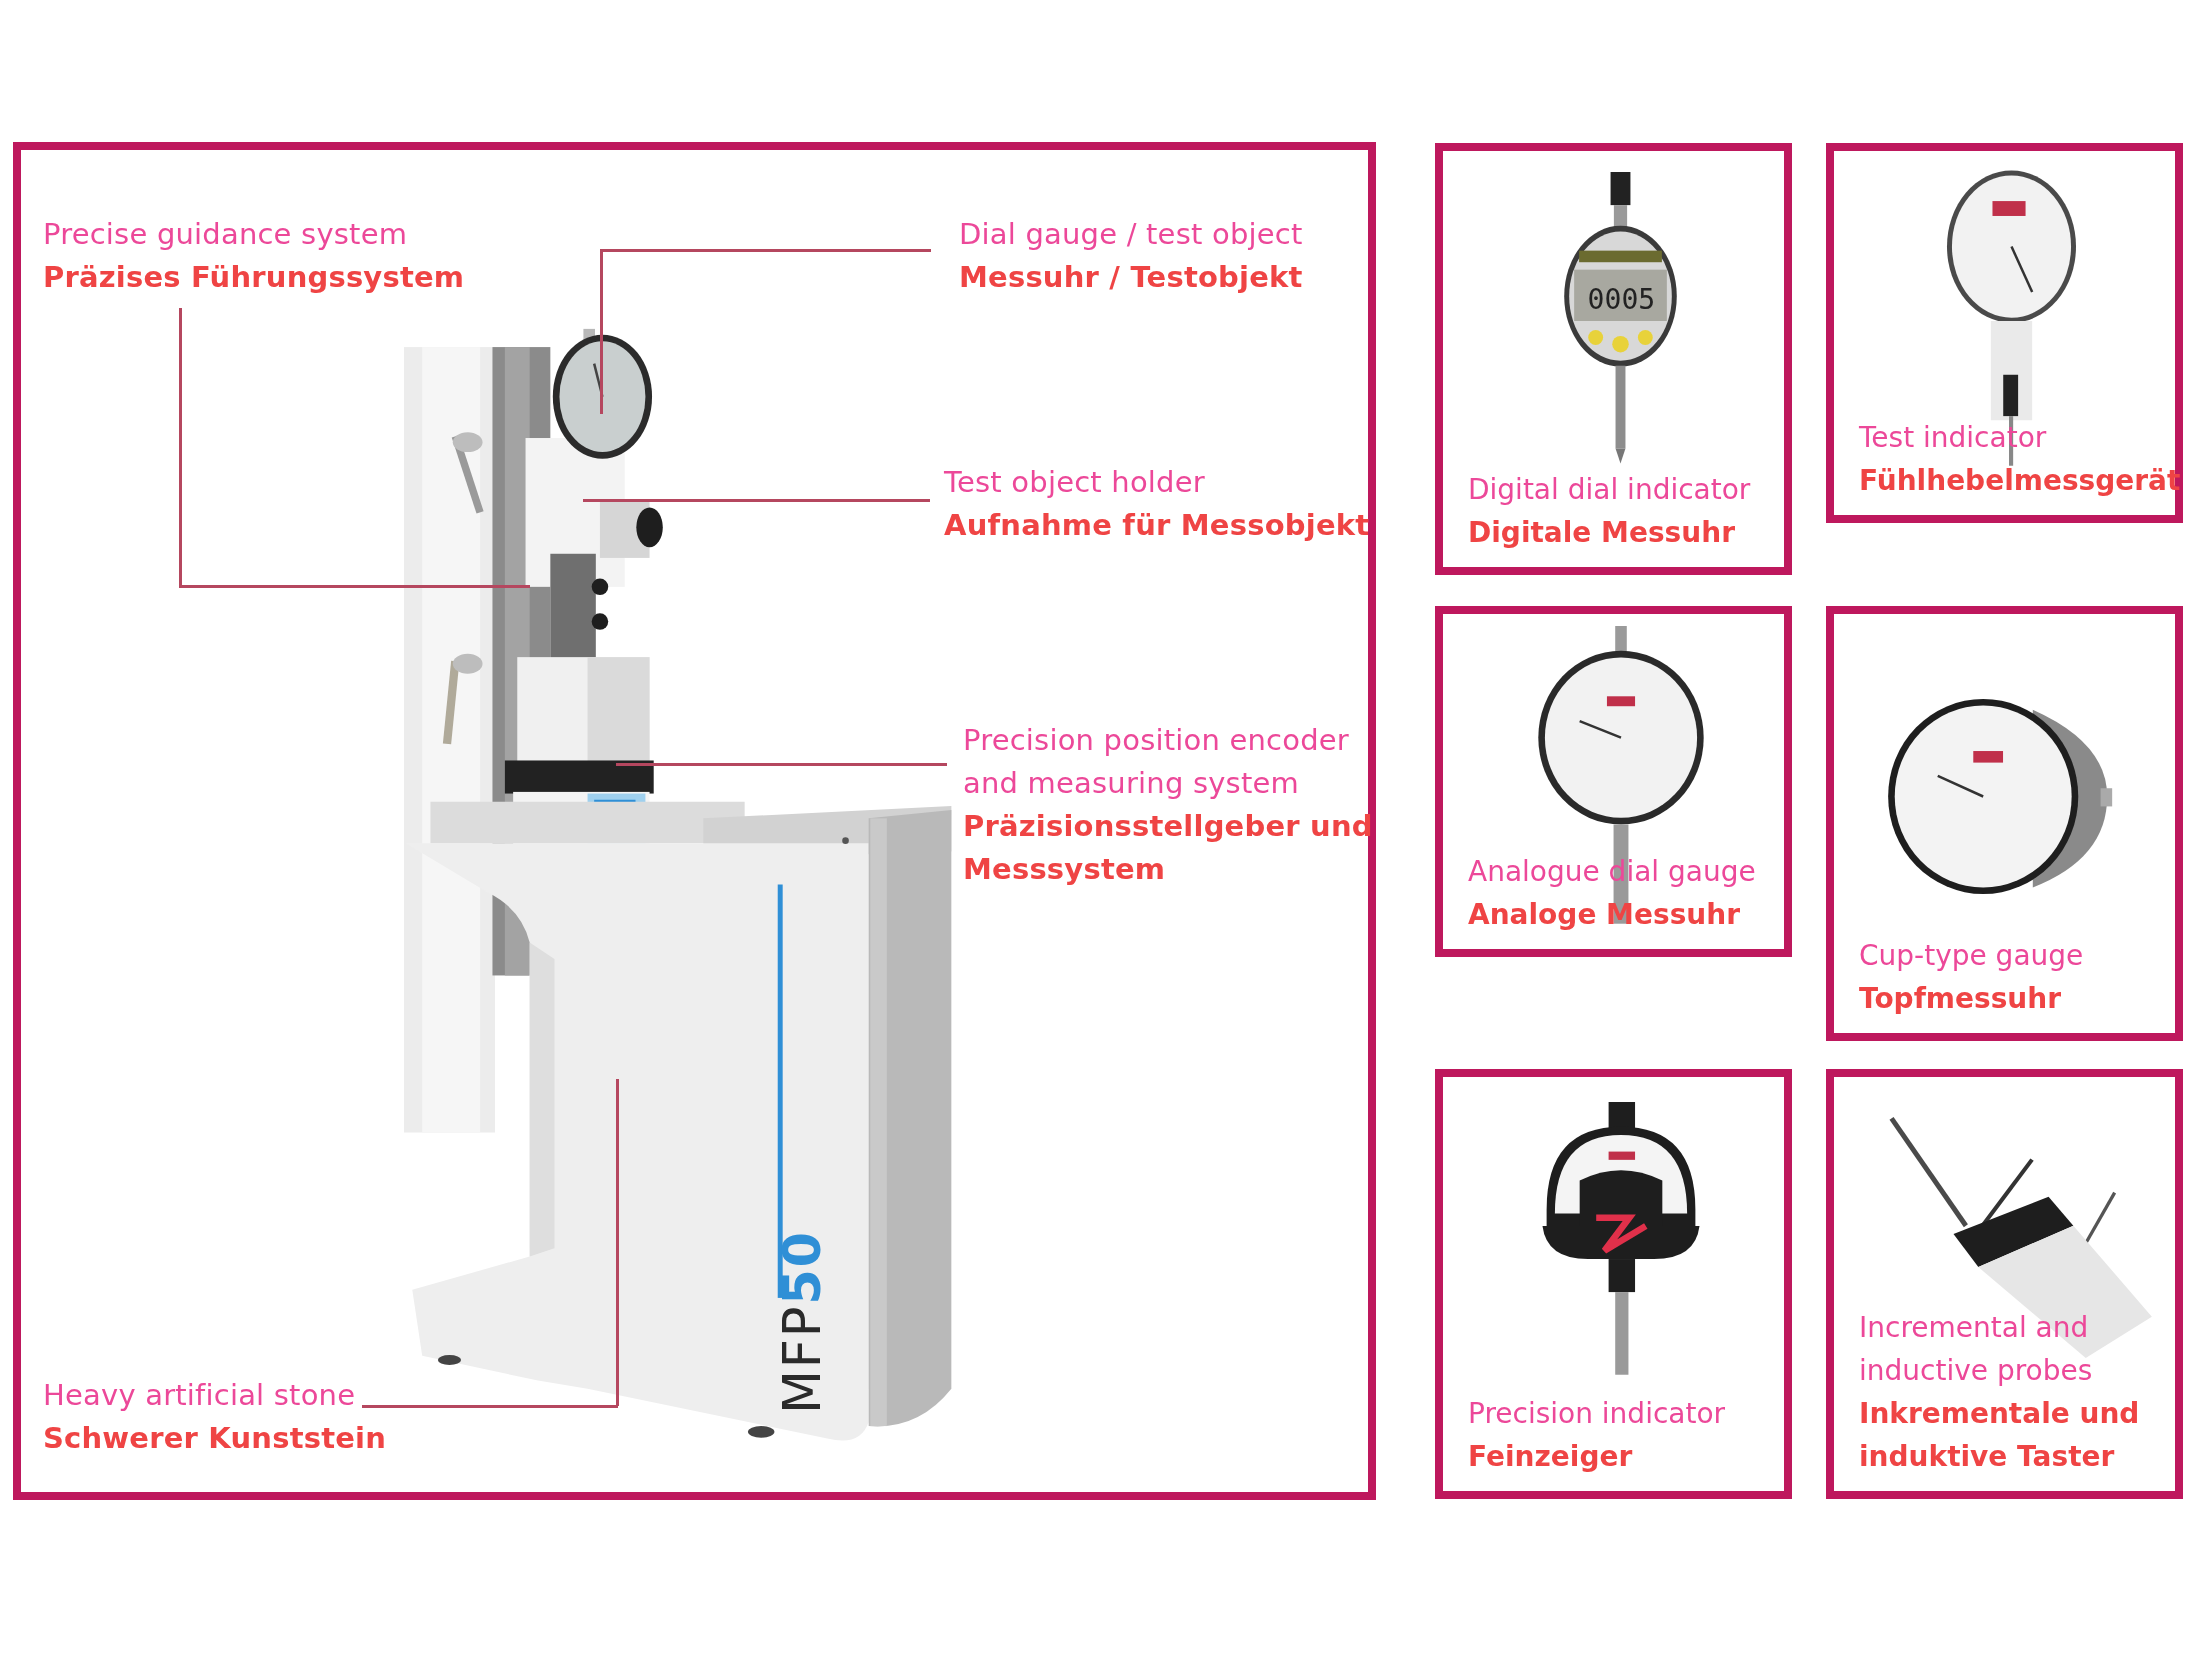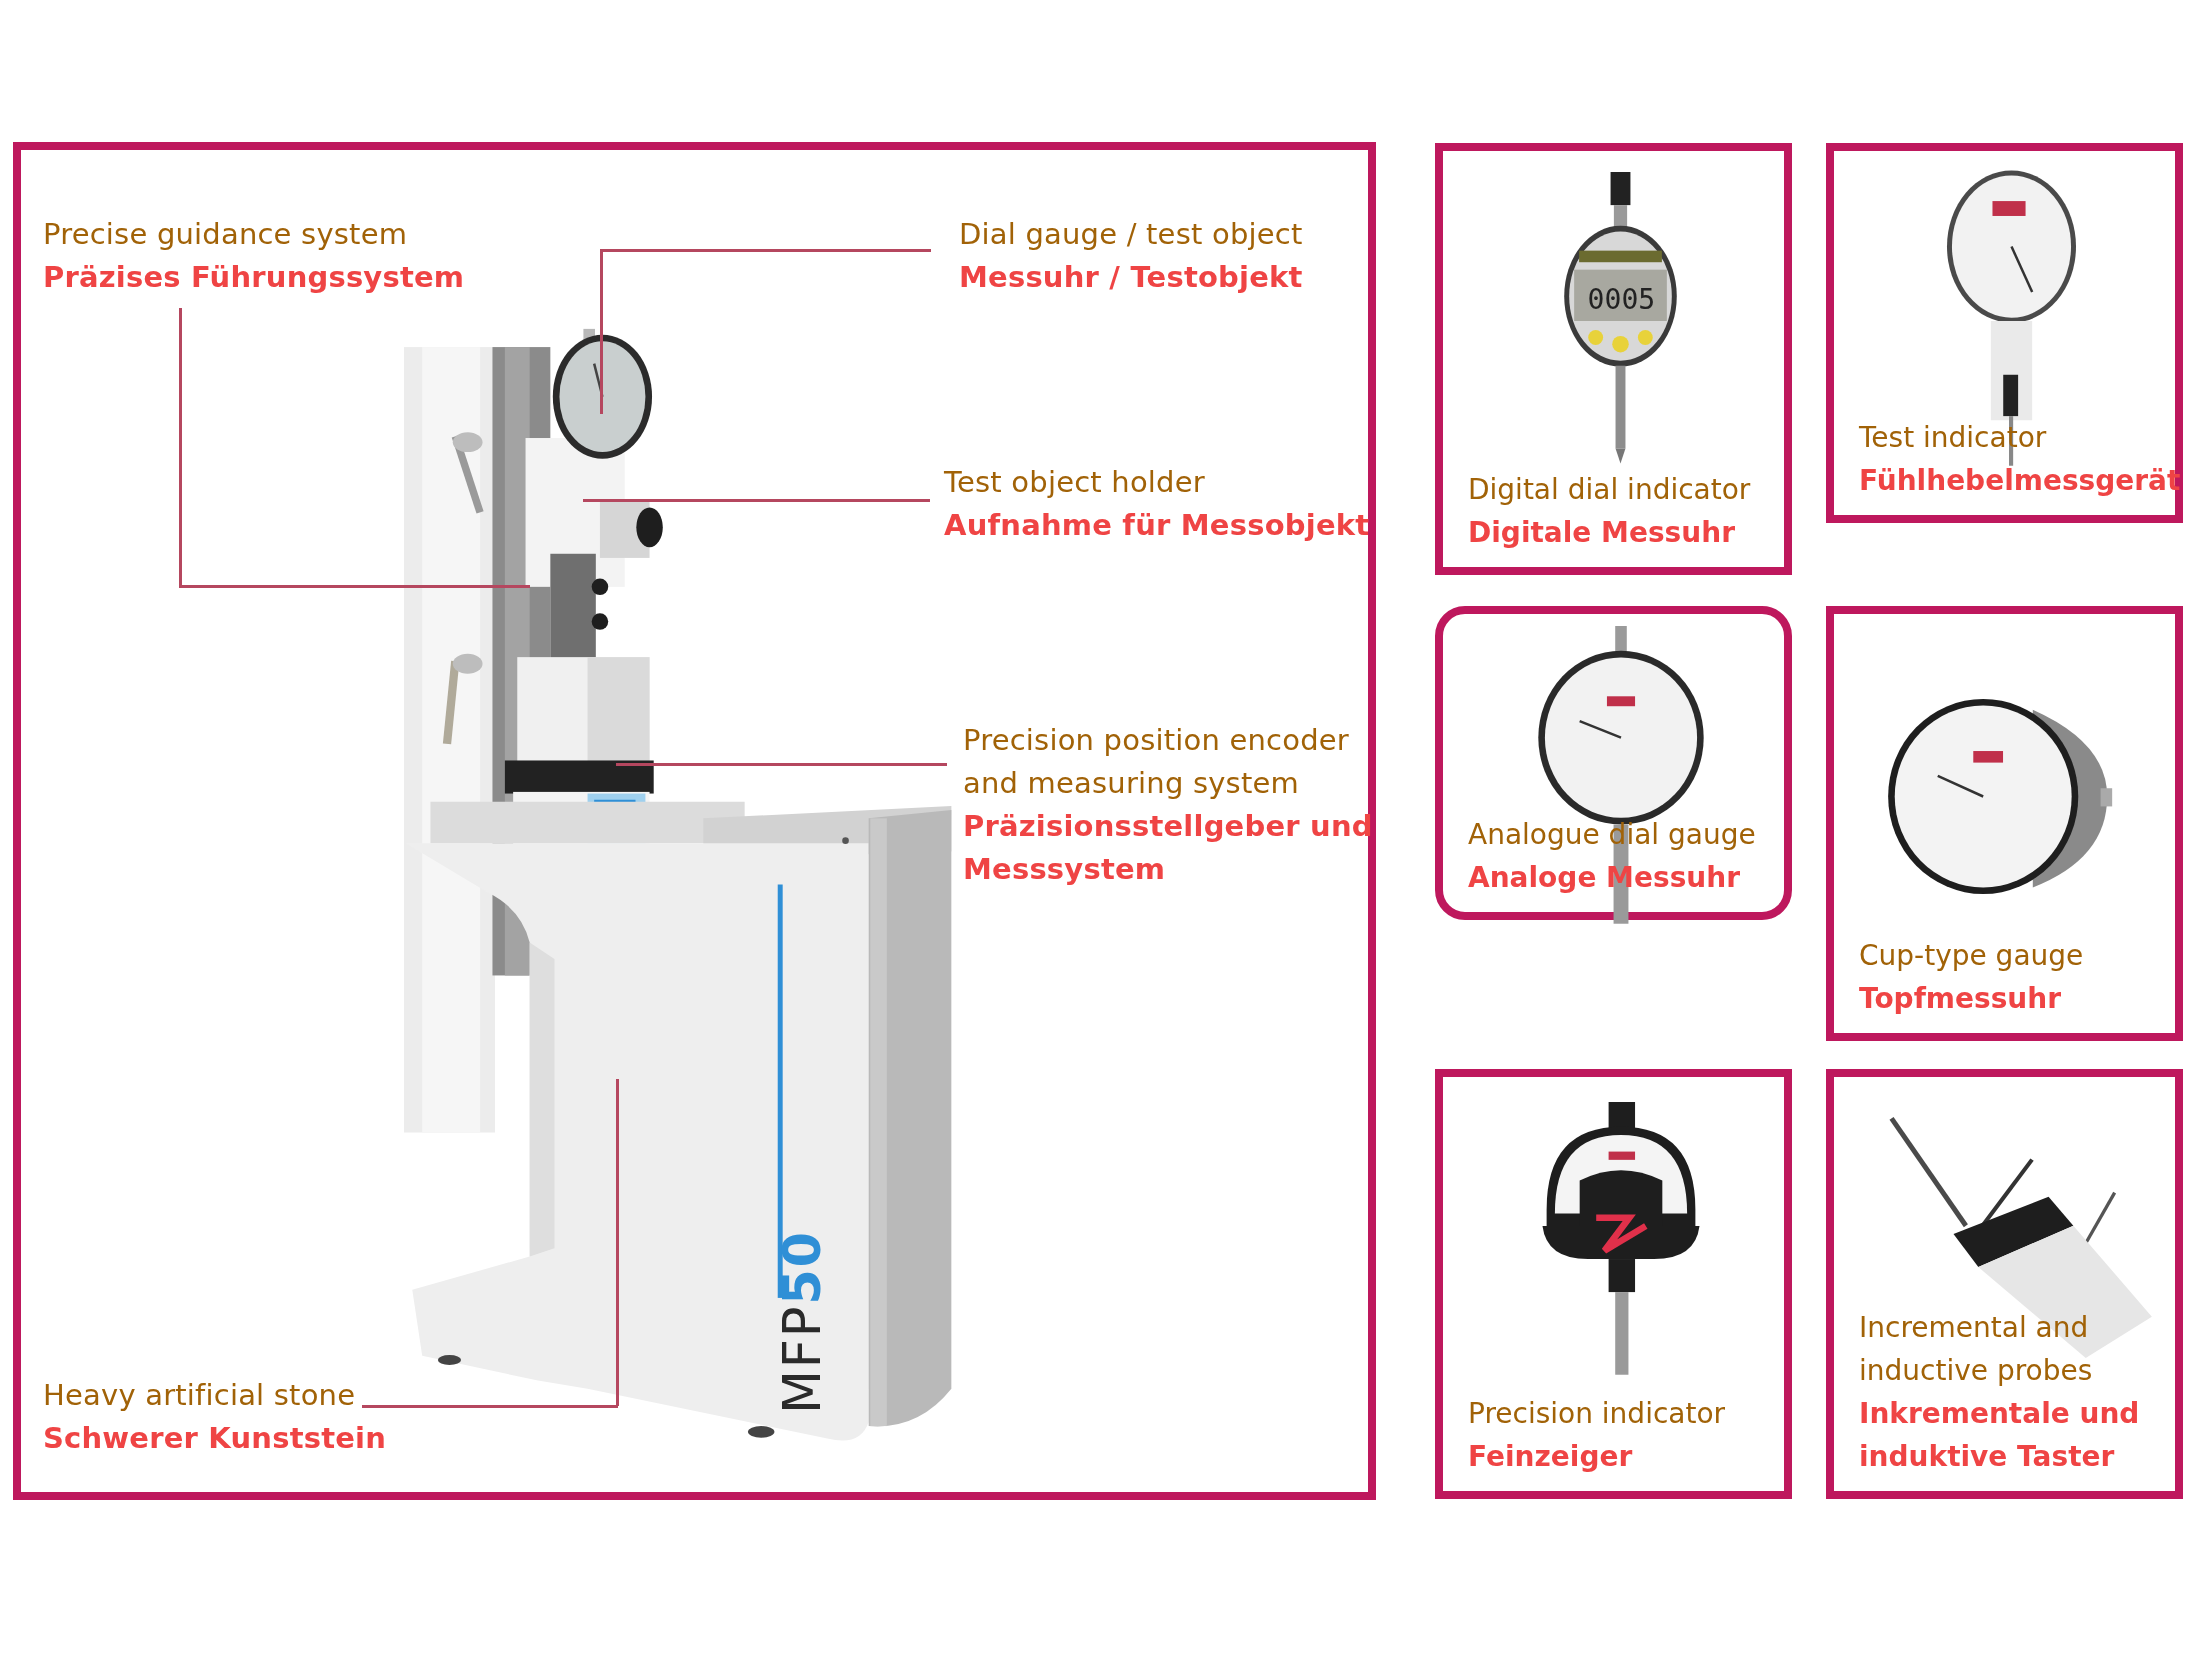--- a/index.html
+++ b/index.html
@@ -1,21 +1,21 @@
 <!DOCTYPE html>
 <html style="font-size:13.2px"><head>
 <meta charset="utf-8">
 <style>
   html, body { margin:0; padding:0; background:#ffffff; }
   body { width:2205px; height:1654px; position:relative; overflow:hidden; font-family:"DejaVu Sans", sans-serif; }
   .panel { position:absolute; box-sizing:border-box; border:8px solid #be185d; background:#ffffff; }
   #main-panel { left:13.2px; top:142px; width:1363px; height:1358px; }
   .card { width:357px; }
   .lbl { position:absolute; font-size:29px; line-height:43px; white-space:nowrap; letter-spacing:0.2px; }
-  .en { color:#a16207; font-weight:normal; }
+  .en { color:#ec4899; font-weight:normal; }
   .de { color:#ef4444; font-weight:bold; }
   .line { position:absolute; background:#b5475f; }
   .ctext { position:absolute; left:25px; bottom:13.2px; }
   .ctext .en, .ctext .de { display:block; font-size:28px; line-height:43px; white-space:nowrap; }
   .art { position:absolute; }
   svg { display:block; }
 </style>
 </head>
 <body>
 
@@ -138,21 +138,21 @@
     <rect x="60" y="185" width="50" height="120" fill="#eaeaea"></rect>
     <rect x="75" y="250" width="18" height="50" fill="#222"></rect>
     <rect x="82" y="300" width="5" height="60" fill="#888"></rect>
   </svg>
   <div class="ctext">
     <span class="en">Test indicator</span>
     <span class="de">Fühlhebelmessgerät</span>
   </div>
 </div>
 
-<div class="panel card" style="left:1435px;top:606px;height:314px;border-radius:30px;">
+<div class="panel card" style="left:1435px;top:606px;height:351px;">
   <svg class="art" style="left:91px;top:12.4px;" width="174" height="306" viewBox="0 0 210 370">
     <rect x="98" y="0" width="14" height="40" fill="#9a9a9a"></rect>
     <ellipse cx="105" cy="135" rx="100" ry="105" fill="#2a2a2a"></ellipse>
     <ellipse cx="105" cy="135" rx="92" ry="97" fill="#f2f2f2"></ellipse>
     <rect x="88" y="85" width="34" height="12" fill="#c0304a"></rect>
     <line x1="105" y1="135" x2="55" y2="115" stroke="#333" stroke-width="3"></line>
     <rect x="96" y="240" width="18" height="120" fill="#9a9a9a"></rect>
   </svg>
   <div class="ctext">
     <span class="en">Analogue dial gauge</span>

